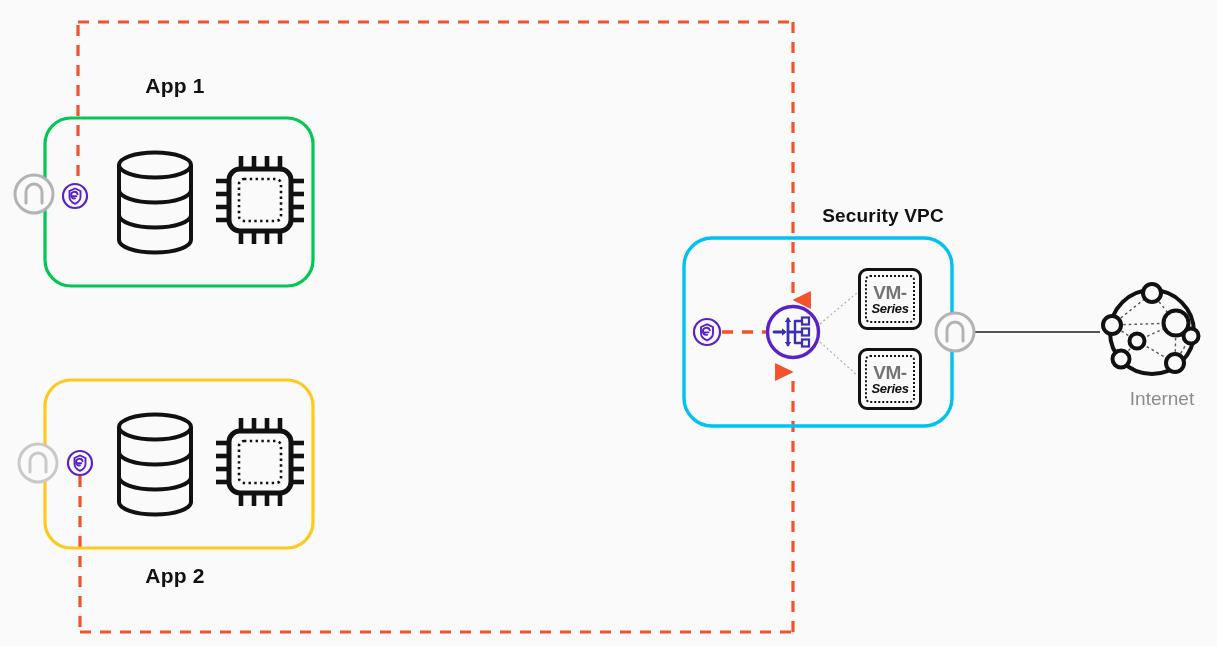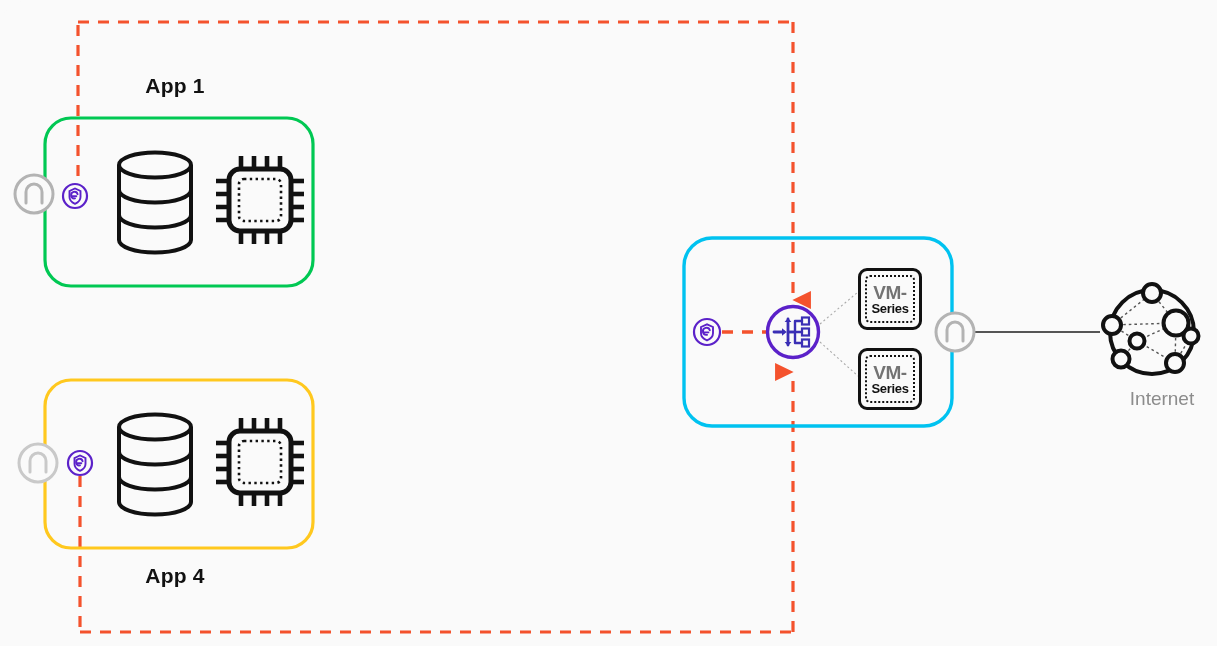--- a/index.html
+++ b/index.html
@@ -58,21 +58,21 @@
     border: 2px dotted #111111;
     border-radius: 5px;
     display: flex;
     flex-direction: column;
     align-items: center;
     justify-content: center;
     line-height: 1.0;
     box-sizing: border-box;
   }
   .vm-l1 { font-size: 19px; font-weight: bold; color: #737373; letter-spacing: -0.5px; }
-  .vm-l2 { font-size: 13px; font-weight: bold; color: #111; letter-spacing: -0.3px; }
+  .vm-l2 { font-size: 13px; font-weight: bold; color: #111; letter-spacing: -0.3px; font-style: italic; }
   .vm1 { left: 858px; top: 268px; }
   .vm2 { left: 858px; top: 348px; }
 </style>
 </head>
 <body>
 
 <div id="canvas">
 
   <svg id="svg-layer" viewBox="0 0 1217 646">
     <defs>
@@ -253,22 +253,23 @@
       <circle cx="75" cy="40" r="12.5" fill="#fafafa" stroke="#111111" stroke-width="4"></circle>
       <circle cx="36" cy="58" r="7.5" fill="#fafafa" stroke="#111111" stroke-width="4"></circle>
       <circle cx="90" cy="53" r="7.5" fill="#fafafa" stroke="#111111" stroke-width="4"></circle>
       <circle cx="20" cy="76" r="8.5" fill="#fafafa" stroke="#111111" stroke-width="4"></circle>
       <circle cx="74" cy="80" r="9" fill="#fafafa" stroke="#111111" stroke-width="4"></circle>
     </g>
   </svg>
 
   <div class="zone-label label-app1">App 1</div>
 
-  <div class="zone-label label-app2">App 4</div>
-
+  <div class="zone-label label-app2">App 2</div>
+
+  <div class="zone-label label-svpc">Security VPC</div>
 
   <div class="label-internet">Internet</div>
 
   <div class="vm-box vm1">
     <div class="vm-inner">
       <span class="vm-l1">VM-</span>
       <span class="vm-l2">Series</span>
     </div>
   </div>
 

